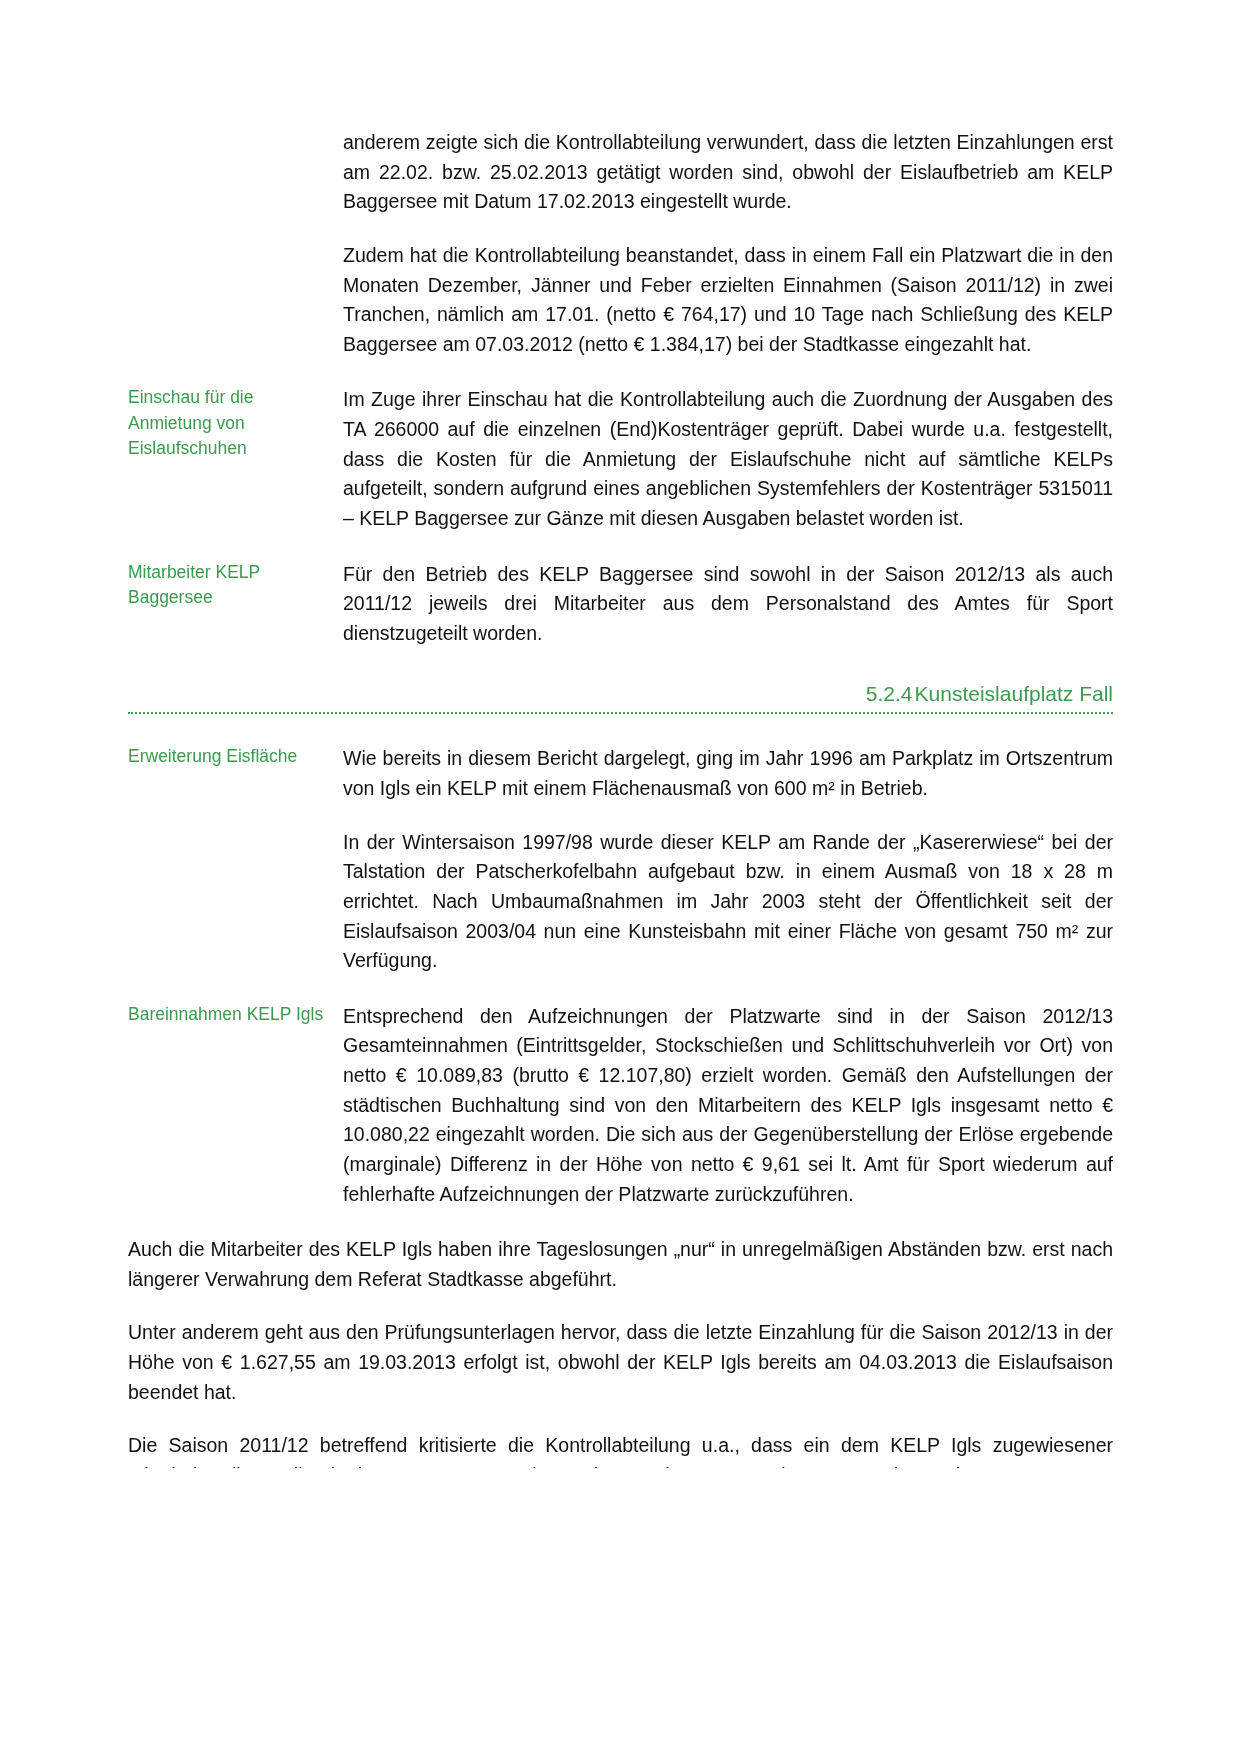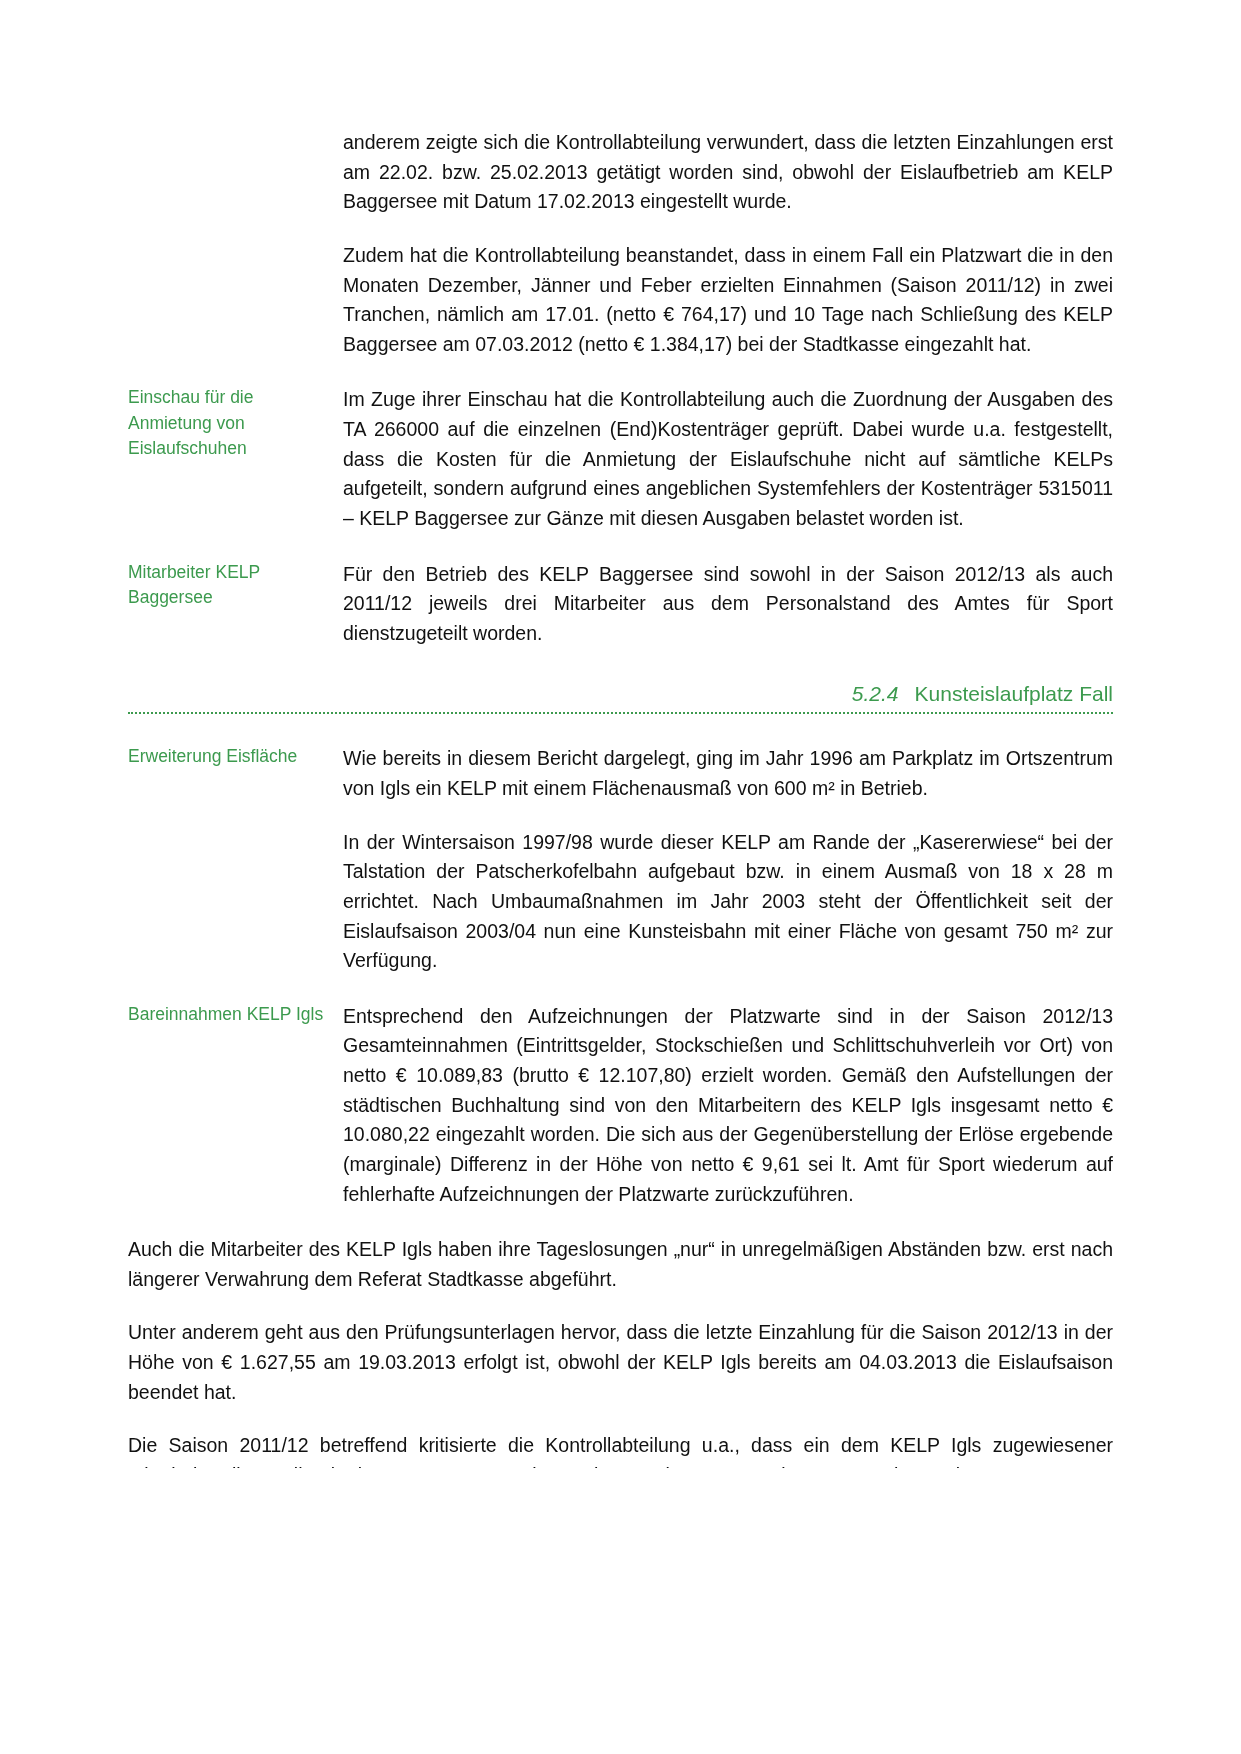--- a/index.html
+++ b/index.html
@@ -59,22 +59,21 @@
   }
   .section-heading {
     width: 100%;
     text-align: right;
     color: #3c9a4e;
     font-size: 21px;
     padding-bottom: 6px;
     border-bottom: 2px dotted #3c9a4e;
   }
   .section-heading .num {
-    margin-right: 16px;
-    font-style: italic;
+    margin-right: 2px;
   }
   .footer {
     position: absolute;
     left: 128px;
     top: 1521px;
     width: 985px;
   }
   .footer-rule {
     border-top: 2px dotted #555555;
     margin-bottom: 12px;

